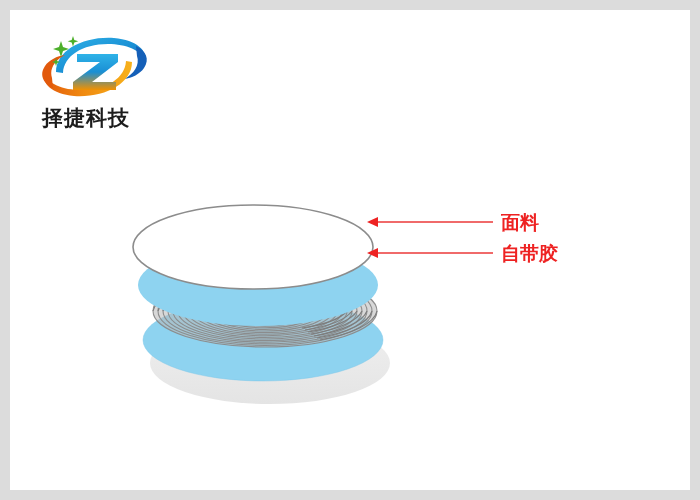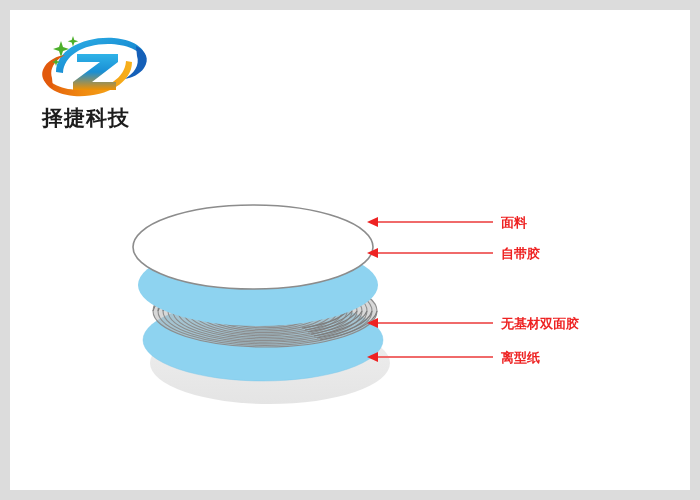--- a/index.html
+++ b/index.html
@@ -94,21 +94,21 @@
     left: 2px;
     top: 1px;
     width: 0;
     height: 0;
     border-top: 5px solid transparent;
     border-bottom: 5px solid transparent;
     border-right: 11px solid #ee2222;
   }
   .callout .label {
     margin-left: 8px;
-    font-size: 13px;
+    font-size: 19px;
     font-weight: bold;
     color: #ee2222;
     white-space: nowrap;
     line-height: 1;
     font-family: "DejaVu Sans", "Liberation Sans", sans-serif;
   }
 </style>
 </head>
 <body>
 
@@ -245,30 +245,16 @@
 
     <div class="callout" style="top:230px;">
       <span class="arrow">
         <span class="shaft"></span>
           <span class="head"></span>
       </span>
       <span class="label">自带胶</span>
     </div>
 
 
-    <div class="callout" style="top:300px;">
-      <span class="arrow">
-        <span class="shaft"></span>
-          <span class="head"></span>
-      </span>
-      <span class="label">无基材双面胶</span>
-    </div>
-
-    <div class="callout" style="top:334px;">
-      <span class="arrow">
-        <span class="shaft"></span>
-          <span class="head"></span>
-      </span>
-      <span class="label">离型纸</span>
-    </div>
+
 
   </div>
 </div>
 
 </body></html>

